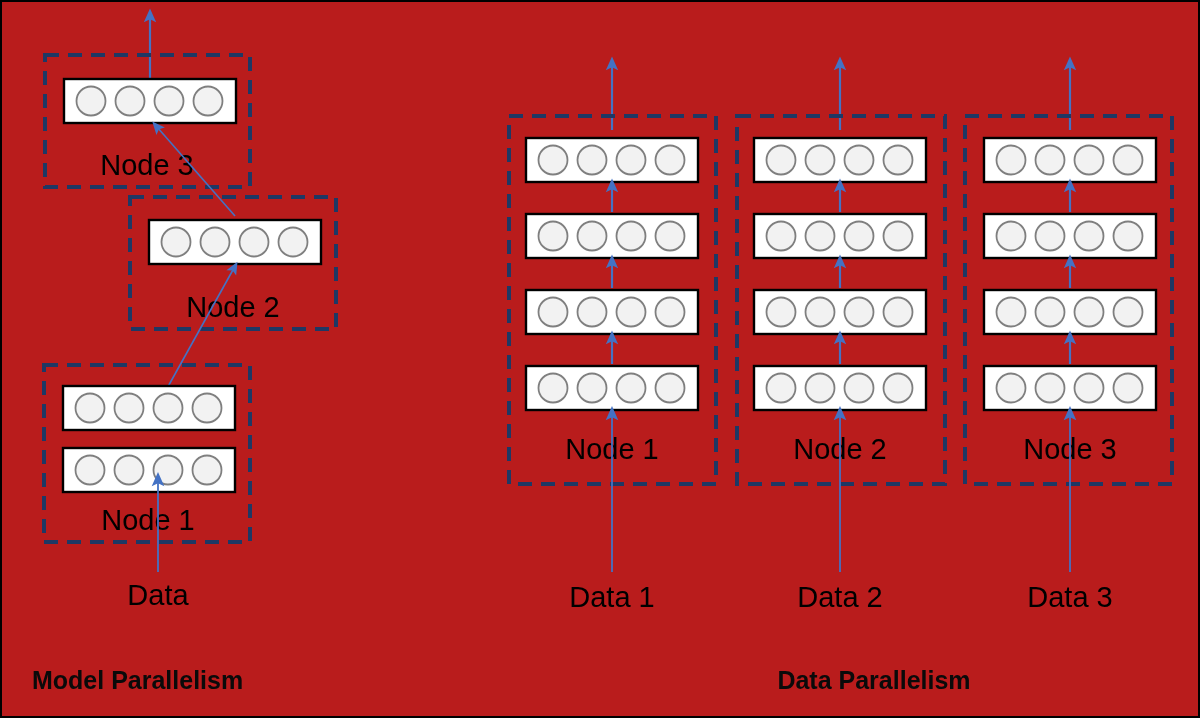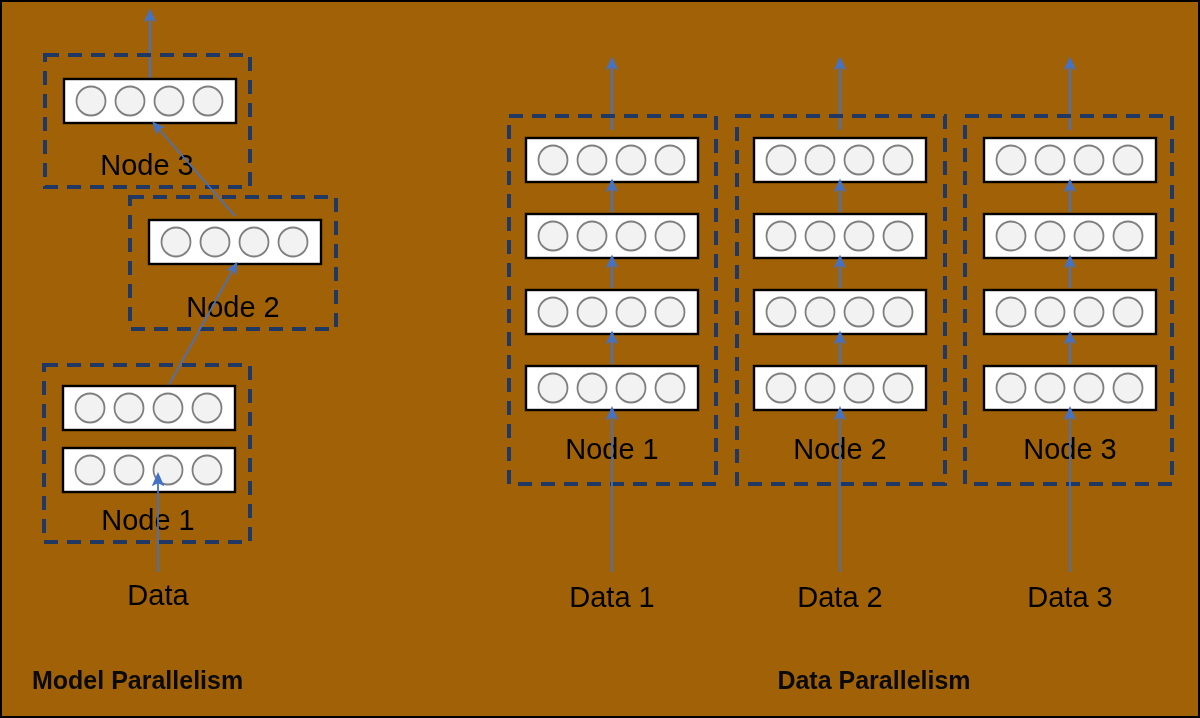--- a/index.html
+++ b/index.html
@@ -7,21 +7,21 @@
     padding: 0;
     background: #ffffff;
   }
   body {
     font-family: "Liberation Sans", sans-serif;
   }
   #canvas {
     position: relative;
     width: 1200px;
     height: 718px;
-    background: #a16207;
+    background: #b91c1c;
     box-sizing: border-box;
     border: 2px solid #000000;
     overflow: hidden;
     text-align: center;
   }
   #diagram {
     position: absolute;
     left: 0;
     top: 0;
     width: 1200px;

